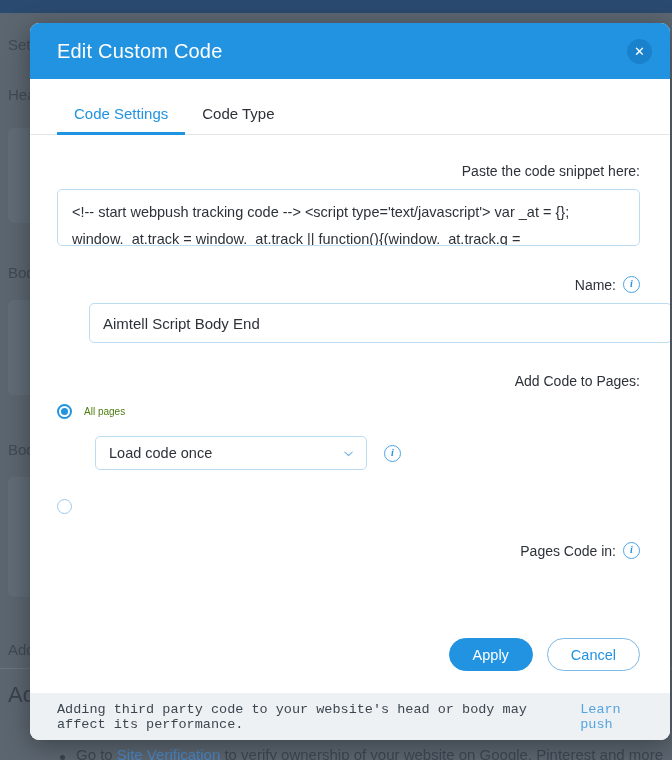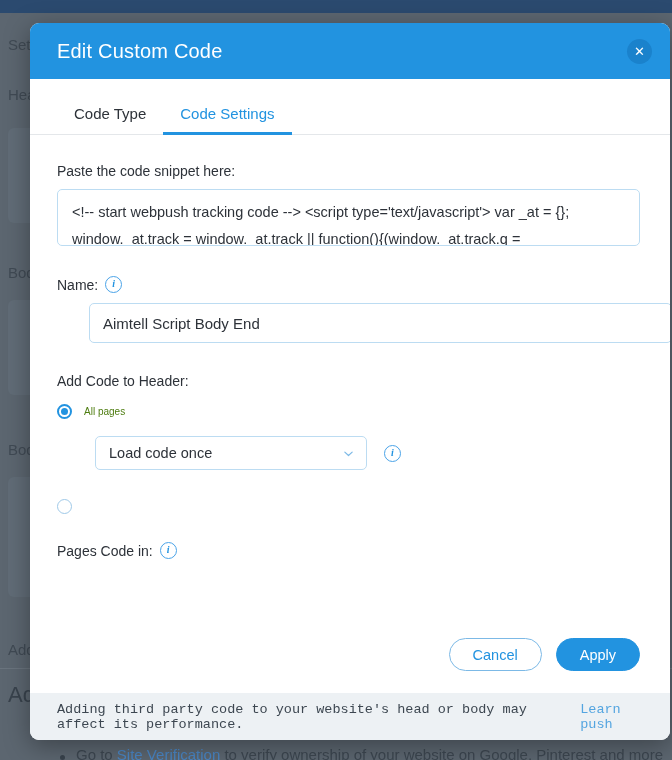--- a/index.html
+++ b/index.html
@@ -147,20 +147,21 @@
     background: #fff;
     overflow: hidden;
   }
   .field-label {
     font-size: 14px;
     color: #2d3239;
     margin-bottom: 10px;
     display: flex;
     align-items: center;
     gap: 7px;
+    justify-content: flex-end;
   }
   .info-icon {
     display: inline-block;
     width: 15px;
     height: 15px;
     border-radius: 50%;
     border: 1.4px solid #4aa3e8;
     color: #2293e0;
     font-size: 10px;
     font-weight: bold;
@@ -339,43 +340,43 @@
 </div>
 
 <div id="modal">
 
   <div class="modal-header">
     <div class="modal-title">Edit Custom Code</div>
     <button class="close-btn">✕</button>
   </div>
 
   <div class="tabs">
+    <div class="tab active">Code Settings</div>
     <div class="tab">Code Type</div>
-    <div class="tab active">Code Settings</div>
   </div>
 
   <div class="modal-body">
 
     <div class="field-label">
       <span>Paste the code snippet here:</span>
     </div>
     <div class="code-box">&lt;!-- start webpush tracking code --&gt; &lt;script type='text/javascript'&gt; var _at = {}; window._at.track = window._at.track || function(){(window._at.track.q = window._at.track.q || []).push(arguments)};</div>
 
     <div class="spacer-30"></div>
 
     <div class="field-label">
       <span>Name:</span>
       <span class="info-icon">i</span>
     </div>
     <input class="name-input" type="text" value="Aimtell Script Body End" style="">
 
     <div class="spacer-30"></div>
 
     <div class="field-label">
-      <span>Add Code to Header:</span>
+      <span>Add Code to Pages:</span>
     </div>
 
     <div class="radio-row">
       <span class="radio checked"></span>
       <span class="radio-label">All pages</span>
     </div>
 
     <div class="select-row">
       <div class="select-box">
         <span>Load code once</span>
@@ -395,21 +396,21 @@
     <div class="spacer-24"></div>
 
     <div class="field-label">
       <span>Pages Code in:</span>
       <span class="info-icon">i</span>
     </div>
 
   </div>
 
   <div class="modal-actions">
+    <button class="btn btn-apply">Apply</button>
     <button class="btn btn-cancel">Cancel</button>
-    <button class="btn btn-apply">Apply</button>
   </div>
 
   <div class="modal-note">
     <span>Adding third party code to your website's head or body may affect its performance.</span>&nbsp;<a>Learn push</a>
   </div>
 
 </div>
 
 </body></html>

